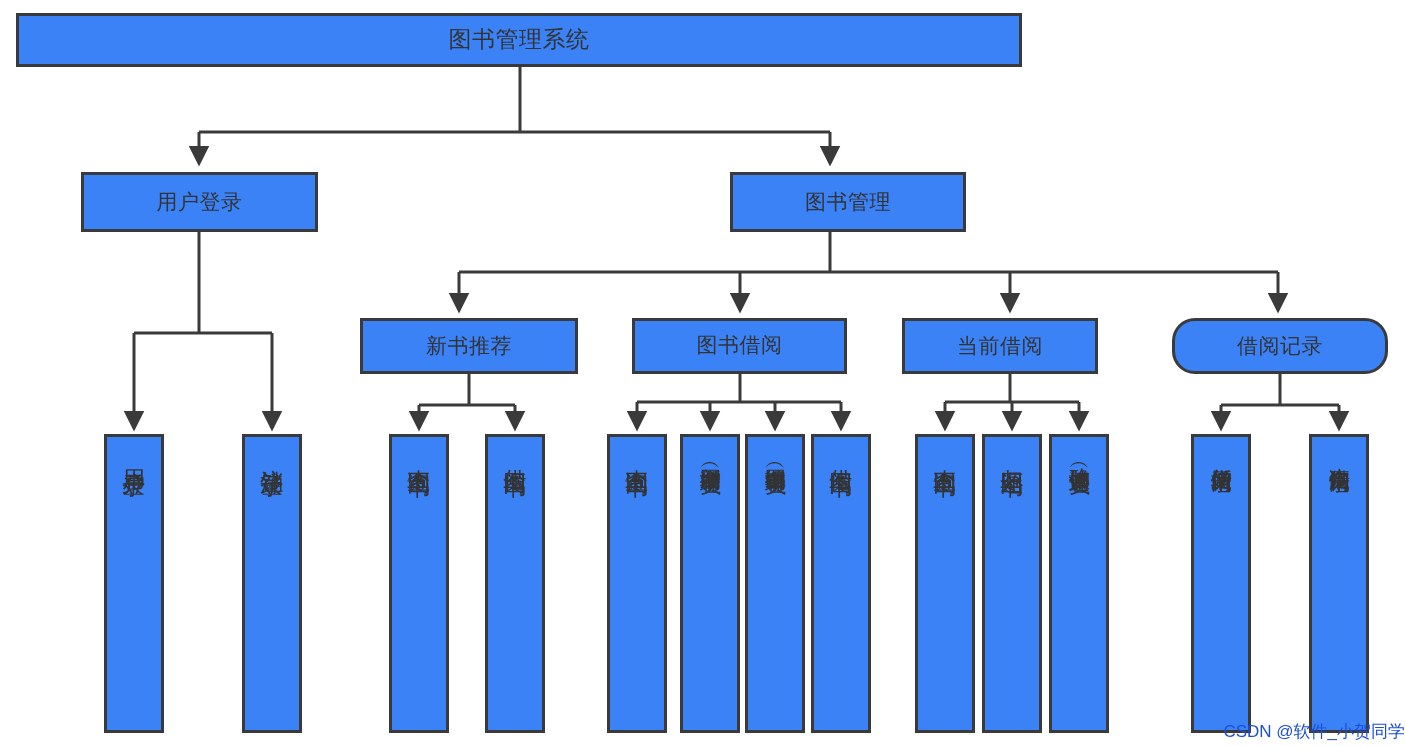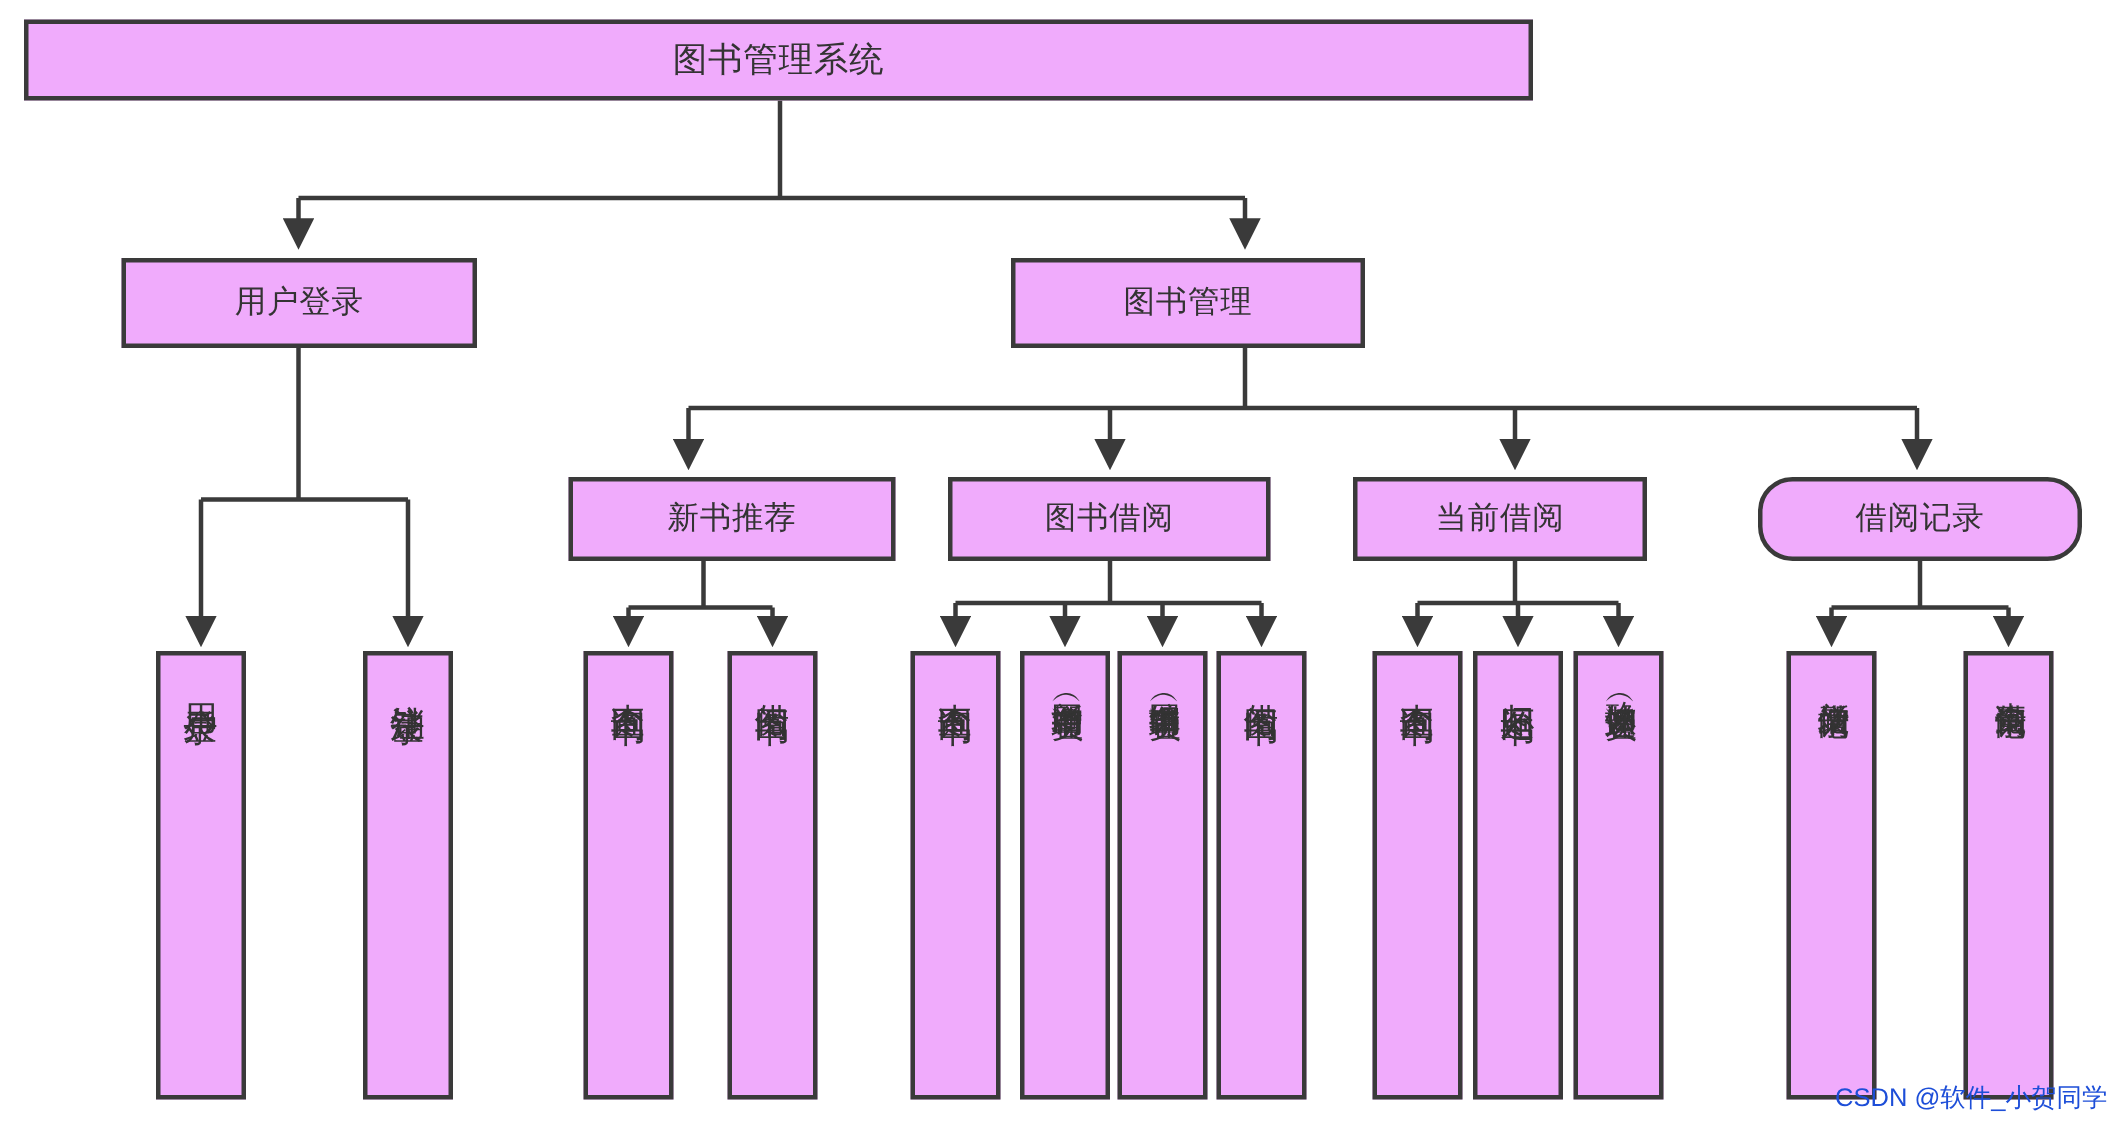--- a/index.html
+++ b/index.html
@@ -19,21 +19,21 @@
     position: absolute;
     left: 0;
     top: 0;
     width: 1405px;
     height: 747px;
     pointer-events: none;
   }
   .node {
     position: absolute;
     box-sizing: border-box;
-    background: #f0abfc;
+    background: #3b82f6;
     border: 3px solid #3a3a3a;
     display: flex;
     align-items: center;
     justify-content: center;
     color: #333333;
     z-index: 2;
   }
   .node .label {
     display: block;
     text-align: center;
@@ -130,25 +130,25 @@
   </svg>
 
   <div class="node horiz" id="title-node" style="left:16px; top:13px; width:1006px; height:54px;">
     <span class="label">图书管理系统</span>
   </div>
 
   <div class="node horiz" style="left:81px; top:172px; width:237px; height:60px;">
     <span class="label">用户登录</span>
   </div>
 
-  <div class="node horiz" style="left:674px; top:172px; width:236px; height:60px;">
+  <div class="node horiz" style="left:730px; top:172px; width:236px; height:60px;">
     <span class="label">图书管理</span>
   </div>
 
-  <div class="node horiz" style="left:360px; top:318px; width:218px; height:56px;margin-left:19px;">
+  <div class="node horiz" style="left:360px; top:318px; width:218px; height:56px;">
     <span class="label">新书推荐</span>
   </div>
 
   <div class="node horiz" style="left:632px; top:318px; width:215px; height:56px;font-family:Liberation Serif, serif;">
     <span class="label">图书借阅</span>
   </div>
 
   <div class="node horiz" style="left:902px; top:318px; width:196px; height:56px;">
     <span class="label">当前借阅</span>
   </div>

